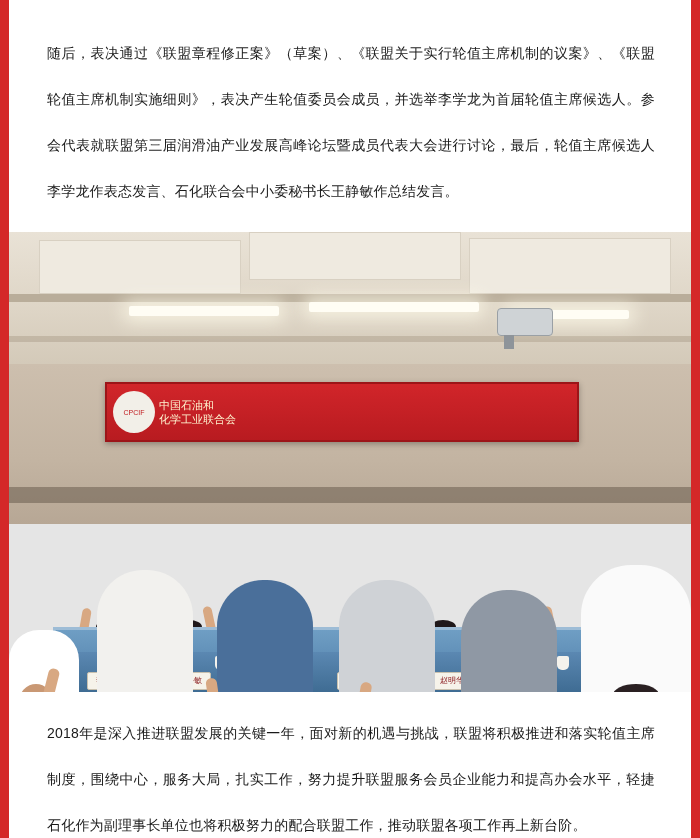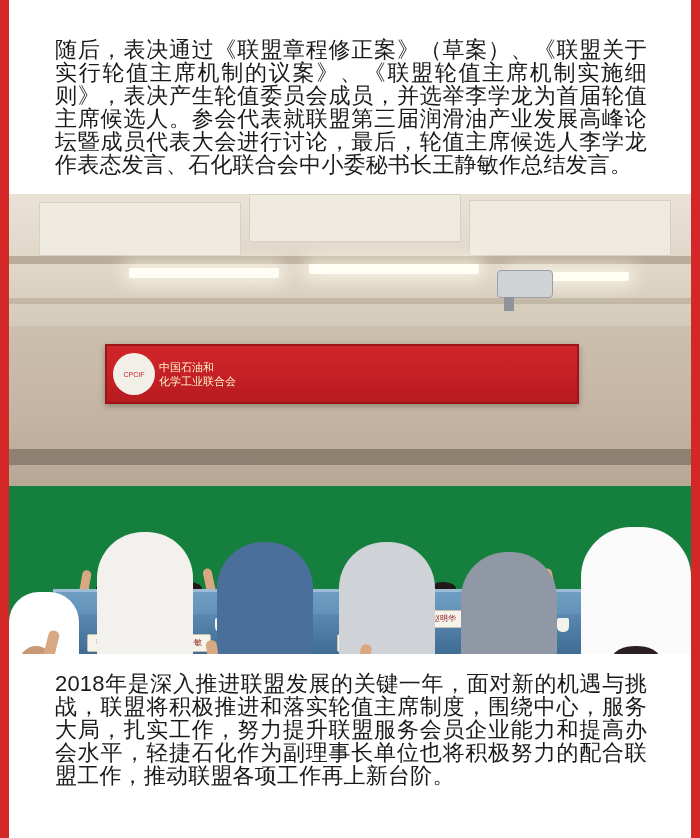--- a/index.html
+++ b/index.html
@@ -22,26 +22,26 @@
     border-right: 9px solid #d42828;
     background: #ffffff;
   }
   .content {
     position: relative;
     padding: 22px 28px 20px 30px;
     box-sizing: border-box;
   }
   .para {
     font-family: "Liberation Sans", sans-serif;
-    font-size: 22px;
-    line-height: 23px;
+    font-size: 14px;
+    line-height: 46px;
     color: #1a1a1a;
     text-align: justify;
     letter-spacing: 0.2px;
-    margin: 16px;
+    margin: 8px;
   }
   .para.top {
     margin-bottom: 18px;
   }
   .para.bottom {
     margin-top: 18px;
   }
   .photo-wrap {
     position: relative;
     width: 682px;
@@ -49,21 +49,21 @@
     margin-right: -28px;
     width: 682px;
     height: 460px;
     overflow: hidden;
   }
   .photo {
     position: relative;
     width: 682px;
     height: 548px;
     overflow: hidden;
-    background: #15803d;
+    background: #e5e5e5;
   }
   
   .ceiling {
     position: absolute;
     left: 0; top: 0; width: 682px; height: 140px;
     background: linear-gradient(180deg, #e9e2d6 0%, #ded5c6 55%, #d2c8b7 100%);
   }
   .ceil-panel {
     position: absolute;
     background: #efeae0;
@@ -287,21 +287,21 @@
         <div class="hair" style="left:589px;top:388px;width:26px;height:14px;"></div>
         <div class="arm-up" style="left:572px;top:376px;height:46px;transform:rotate(12deg);"></div>
 
         <div class="back-table"></div>
         <div class="skirt"></div>
 
         <div class="nameplate" style="left:78px;top:440px;width:40px;">李学龙</div>
         <div class="nameplate" style="left:160px;top:440px;width:40px;">王静敏</div>
         <div class="nameplate" style="left:242px;top:440px;width:40px;">张 伟</div>
         <div class="nameplate" style="left:328px;top:440px;width:40px;">刘建国</div>
-        <div class="nameplate" style="left:414px;top:416px;width:40px;">赵明华</div>
+        <div class="nameplate" style="left:414px;top:440px;width:40px;text-align:right;">赵明华</div>
         <div class="nameplate" style="left:500px;top:440px;width:40px;">陈 强</div>
 
         <div class="cup" style="left:124px;top:424px;"></div>
         <div class="cup" style="left:206px;top:424px;"></div>
         <div class="cup" style="left:290px;top:424px;"></div>
         <div class="cup" style="left:376px;top:424px;"></div>
         <div class="cup" style="left:462px;top:424px;"></div>
         <div class="cup" style="left:548px;top:424px;"></div>
 
         <div class="person" style="left:0px;width:70px;height:150px;background:#ffffff;border-radius:30px 30px 0 0;"></div>

